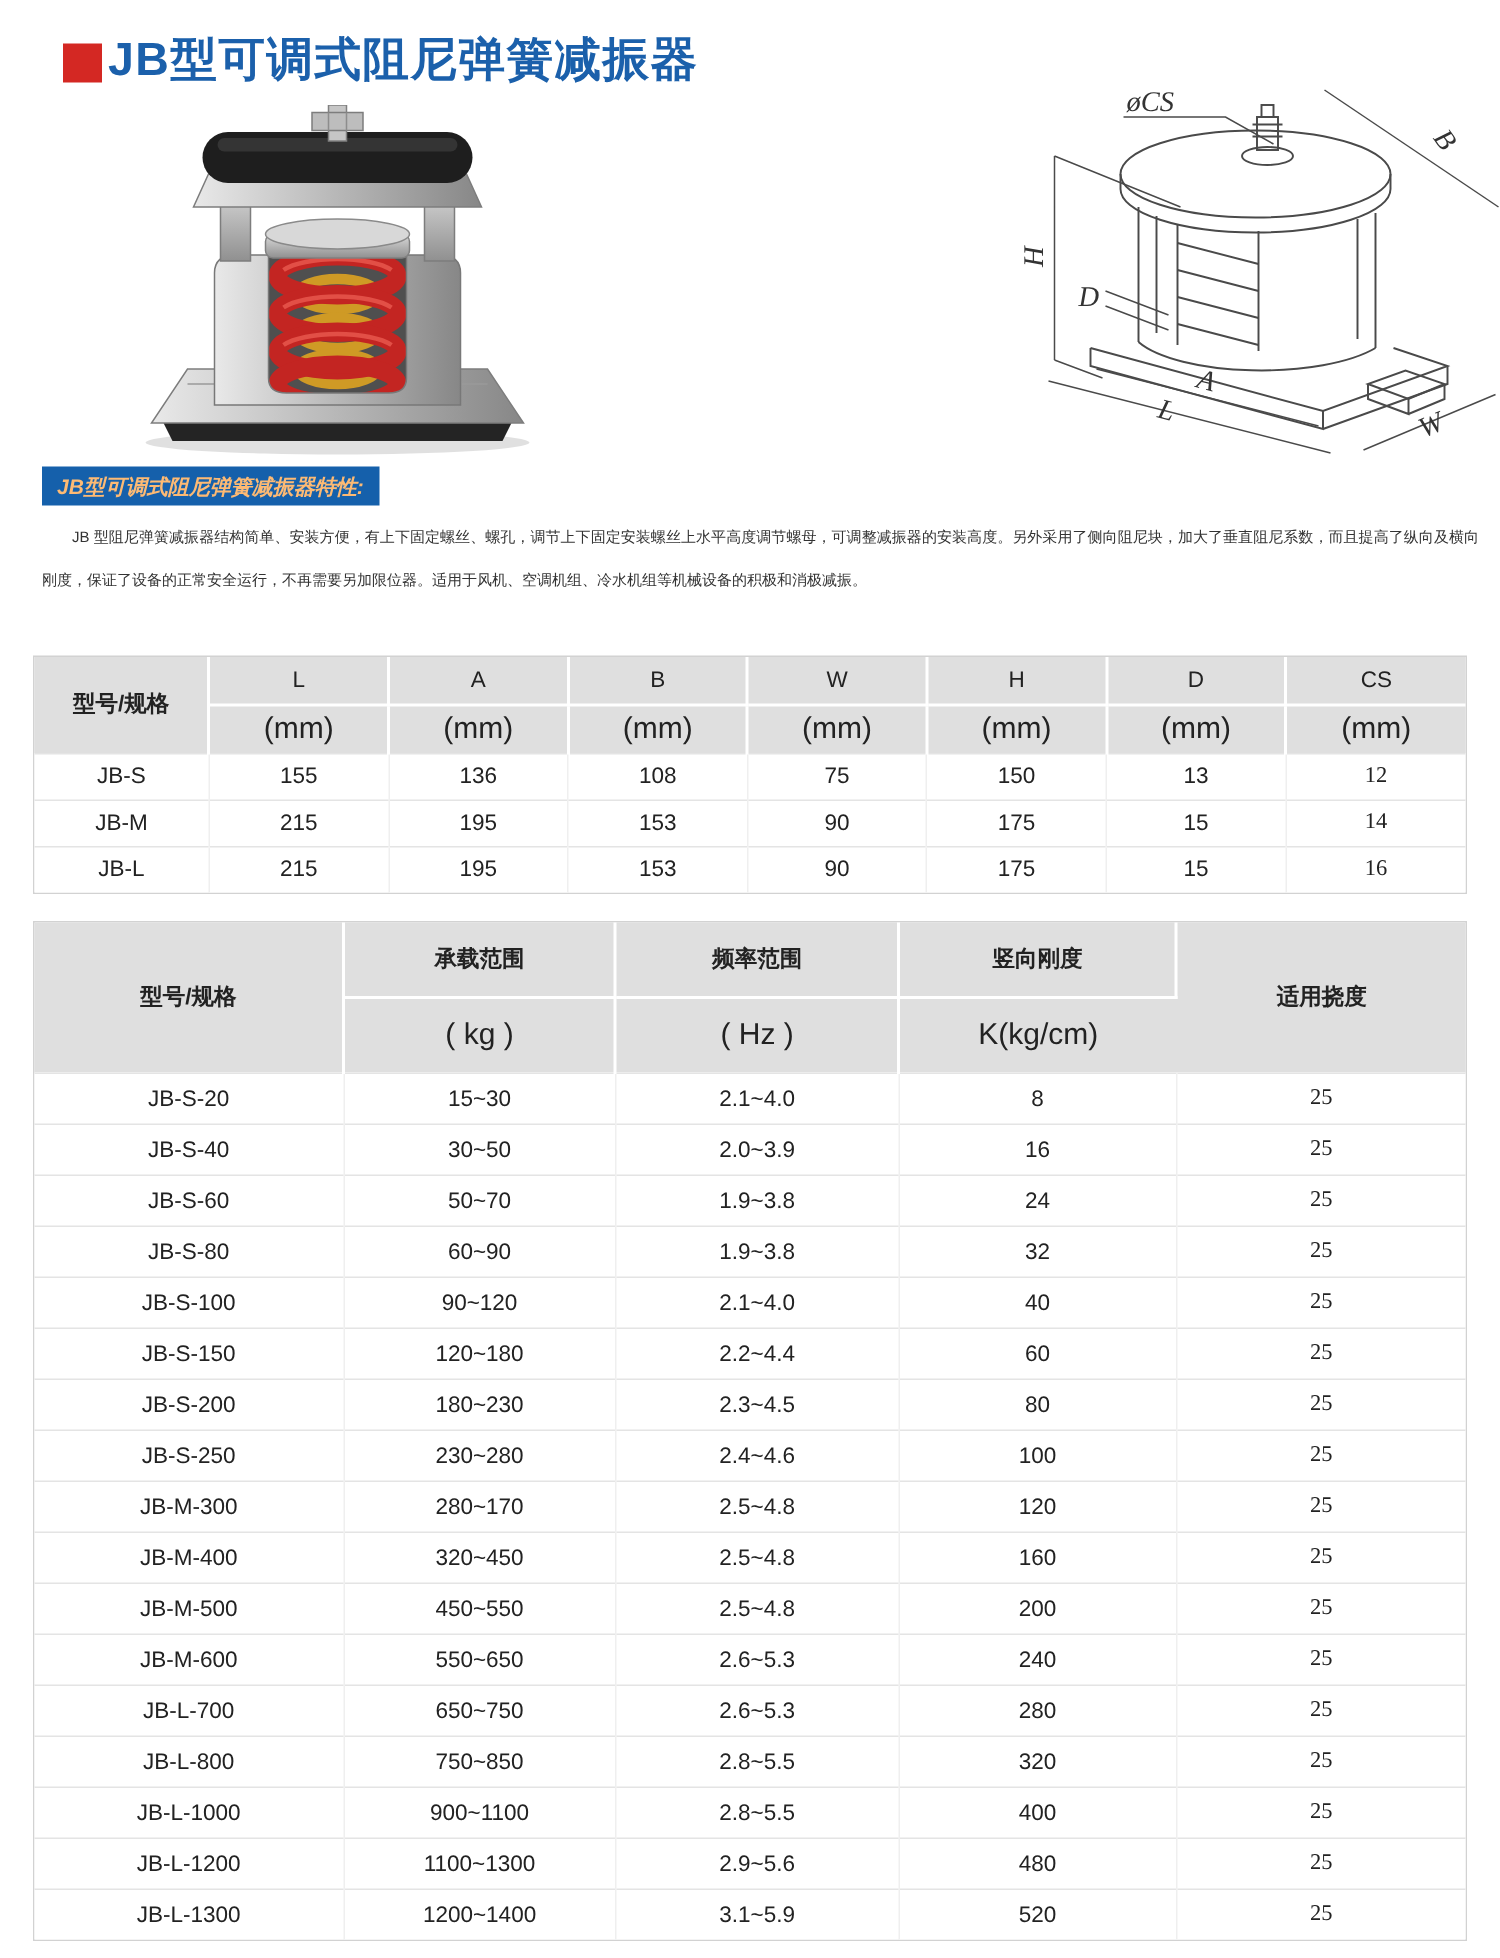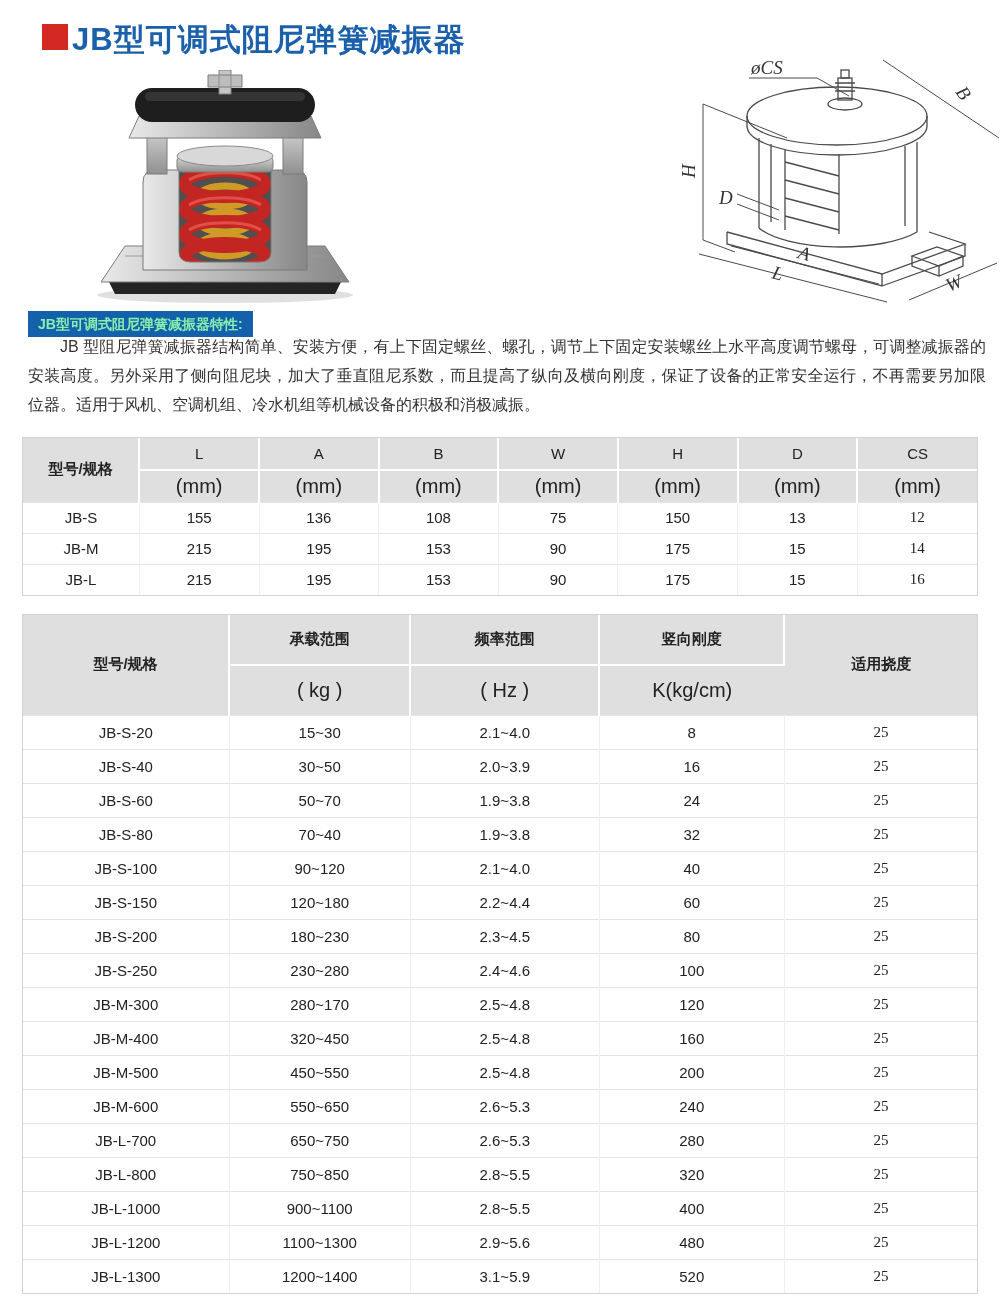--- a/index.html
+++ b/index.html
@@ -10,36 +10,36 @@
   }
   *{box-sizing:border-box;}
   html,body{margin:0;padding:0;background:#fff;}
   body{
     width:1000px;height:1305px;position:relative;
     font-family:"Liberation Sans","DejaVu Sans",sans-serif;color:#333;
   }
   .page{position:relative;width:1000px;height:1305px;background:#fff;overflow:hidden;}
 
   
-  .title-row{position:absolute;left:42px;top:24px;display:flex;align-items:flex-start;}
+  .title-row{position:absolute;left:42px;top:24px;display:flex;align-items:flex-end;}
   .red-square{width:26px;height:26px;background:var(--accent-red);display:inline-block;margin-right:4px;}
   .page-title{margin:0;font-size:31px;font-weight:bold;color:var(--accent-blue);letter-spacing:1px;line-height:1;}
 
   
   .photo-box{position:absolute;left:85px;top:70px;width:275px;height:238px;}
   .drawing-box{position:absolute;left:665px;top:50px;width:340px;height:255px;}
 
   
   .feature-label{
-    position:absolute;left:28px;top:311px;background:var(--label-bg);color:#86efac;
-    font-size:14px;font-weight:bold;padding:4px 10px;line-height:18px;
+    position:absolute;left:28px;top:311px;background:var(--label-bg);color:#fdba74;
+    font-size:14px;font-weight:bold;padding:4px 10px;line-height:18px;font-style:italic;
   }
   .description{
-    position:absolute;left:28px;top:332px;width:958px;margin:0;
-    font-size:16px;line-height:29px;text-align:justify;text-indent:2em;color:#333;
+    position:absolute;left:28px;top:344px;width:958px;margin:0;
+    font-size:10px;line-height:29px;text-align:justify;text-indent:2em;color:#333;
   }
 
   
   .tbl-wrap{position:absolute;left:22px;width:956px;border:1px solid #d2d2d2;background:#fff;}
   .dim-wrap{top:437px;}
   .spec-wrap{top:614px;}
   table{width:100%;border-collapse:collapse;table-layout:fixed;}
   thead th{
     background:var(--header-gray);color:#222;font-weight:bold;font-size:15px;
     border-right:2px solid #fff;padding:0;text-align:center;height:32px;vertical-align:middle;
@@ -279,21 +279,21 @@
           <tr>
             <td>JB-S-60</td>
             <td>50~70</td>
             <td>1.9~3.8</td>
             <td>24</td>
             <td>25</td>
           </tr>
 
           <tr>
             <td>JB-S-80</td>
-            <td>70~40</td>
+            <td>60~90</td>
             <td>1.9~3.8</td>
             <td>32</td>
             <td>25</td>
           </tr>
 
           <tr>
             <td>JB-S-100</td>
             <td>90~120</td>
             <td>2.1~4.0</td>
             <td>40</td>

